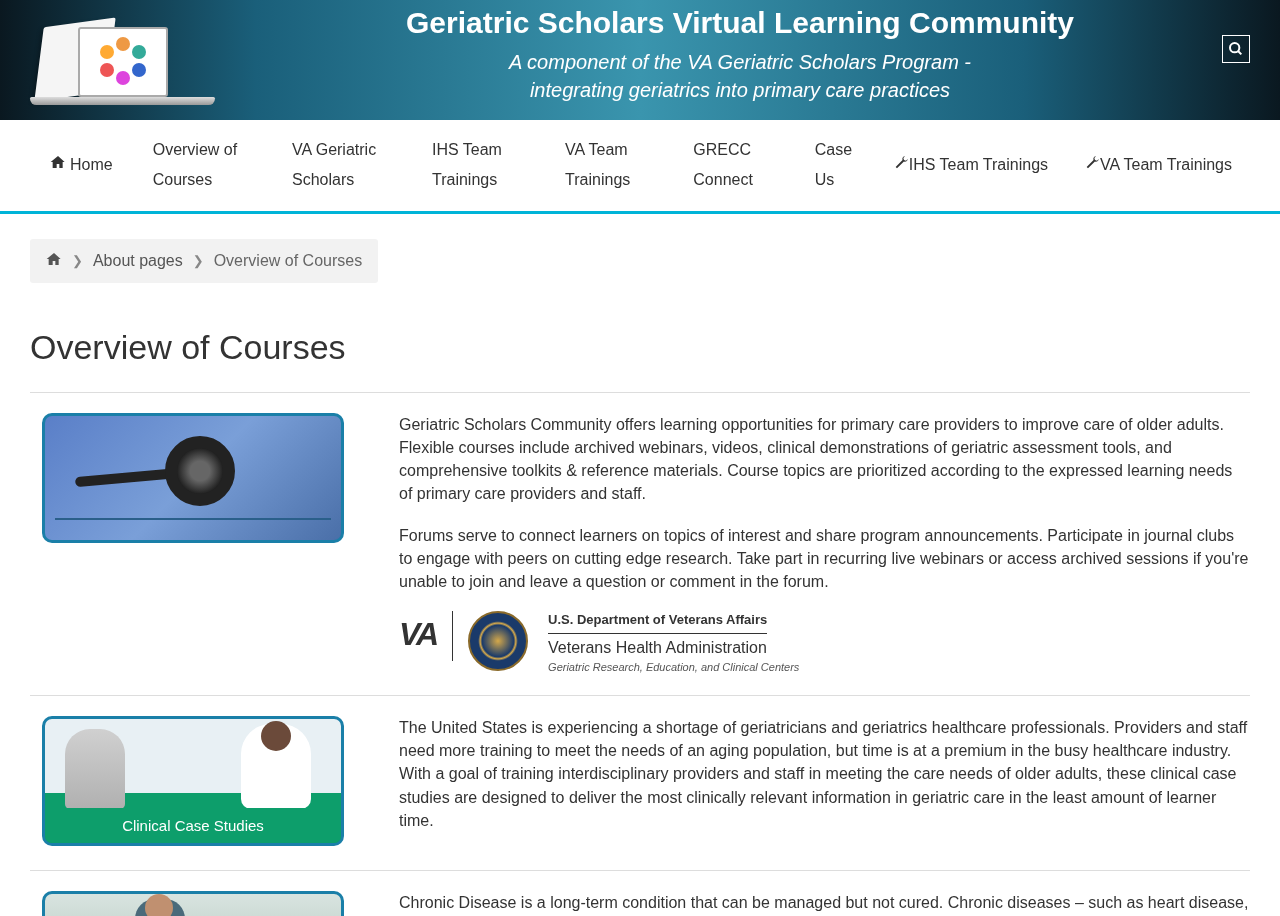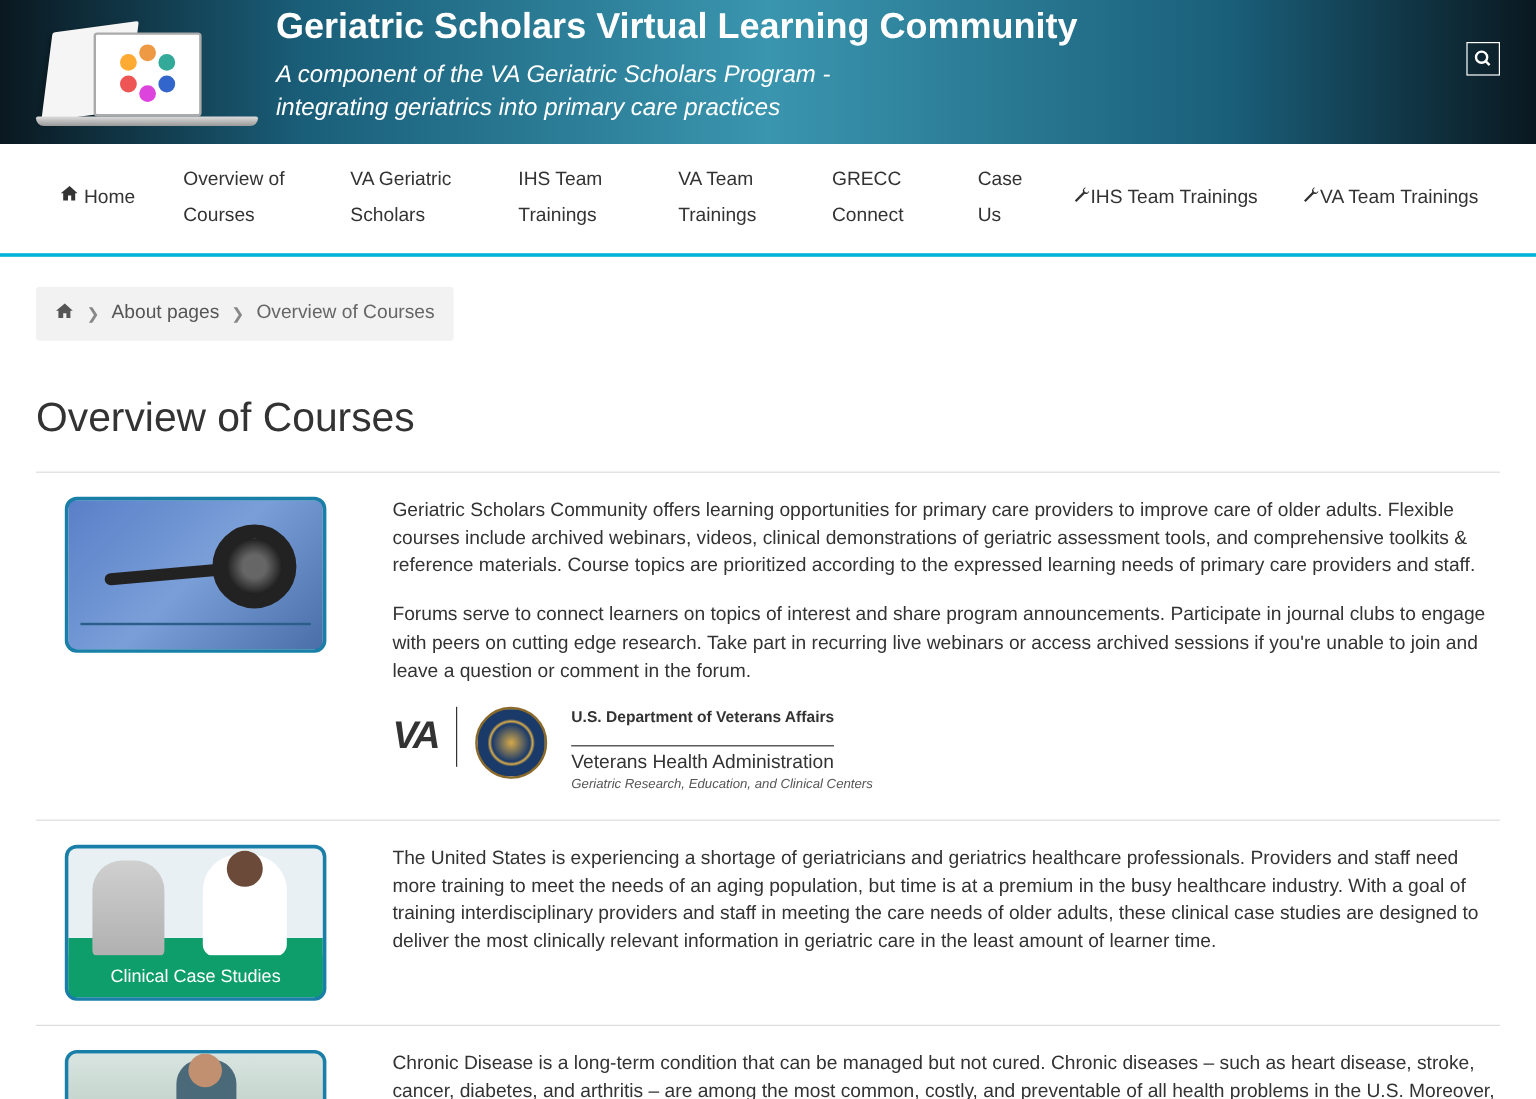--- a/index.html
+++ b/index.html
@@ -50,21 +50,21 @@
   transform: skewX(-15deg) rotate(-8deg);
   border-radius: 2px;
   box-shadow: -2px 2px 4px rgba(0,0,0,0.3);
 }
 .circle-icons {
   width: 50px;
   height: 50px;
   position: relative;
 }
 .ci { position: absolute; width: 14px; height: 14px; border-radius: 50%; }
-.banner-text { flex: 1; }
+.banner-text { flex: 1; text-align: center; }
 .banner-title { color: #fff; font-size: 30px; font-weight: bold; margin-bottom: 8px; }
 .banner-sub { color: #fff; font-size: 20px; font-style: italic; line-height: 1.4; }
 .search-btn {
   position: absolute;
   top: 35px;
   right: 30px;
   width: 28px;
   height: 28px;
   border: 1px solid #fff;
   display: flex;
@@ -123,24 +123,24 @@
   margin-top: 45px;
   margin-bottom: 25px;
 }
 
 .section {
   display: flex;
   padding: 20px 0;
   border-top: 1px solid #ddd;
 }
 .section-img {
-  width: 218px;
+  width: 302px;
   height: 130px;
   margin-right: 55px;
-  margin-left: 24px;
+  margin-left: 12px;
   border: 3px solid #1a7fa8;
   border-radius: 10px;
   position: relative;
   overflow: hidden;
   flex-shrink: 0;
   text-align: center;
 }
 .section-text {
   flex: 1;
   font-size: 16px;
@@ -190,21 +190,21 @@
 .va-divider { width: 1px; height: 50px; background: #333; margin-right: 15px; }
 .va-seal {
   width: 60px;
   height: 60px;
   border-radius: 50%;
   background: radial-gradient(circle, #d4a84a 0%, #1a3a6a 40%, #d4a84a 45%, #1a3a6a 50%);
   border: 2px solid #8a6a2a;
   margin-right: 20px;
 }
 .va-text { font-size: 13px; line-height: 1.4; }
-.va-text .t1 { font-weight: bold; border-bottom: 1px solid #333; padding-bottom: 14px; margin-bottom: 3px; display: inline-block; }
+.va-text .t1 { font-weight: bold; border-bottom: 1px solid #333; padding-bottom: 4px; margin-bottom: 3px; display: inline-block; }
 .va-text .t2 { font-size: 16px; }
 .va-text .t3 { font-style: italic; font-size: 11px; color: #555; }
 
 .img-clinical {
   background: linear-gradient(#e8f0f4 60%, #0d9e6b 60%);
   position: relative;
 }
 .img-clinical-label {
   position: absolute;
   bottom: 0;

